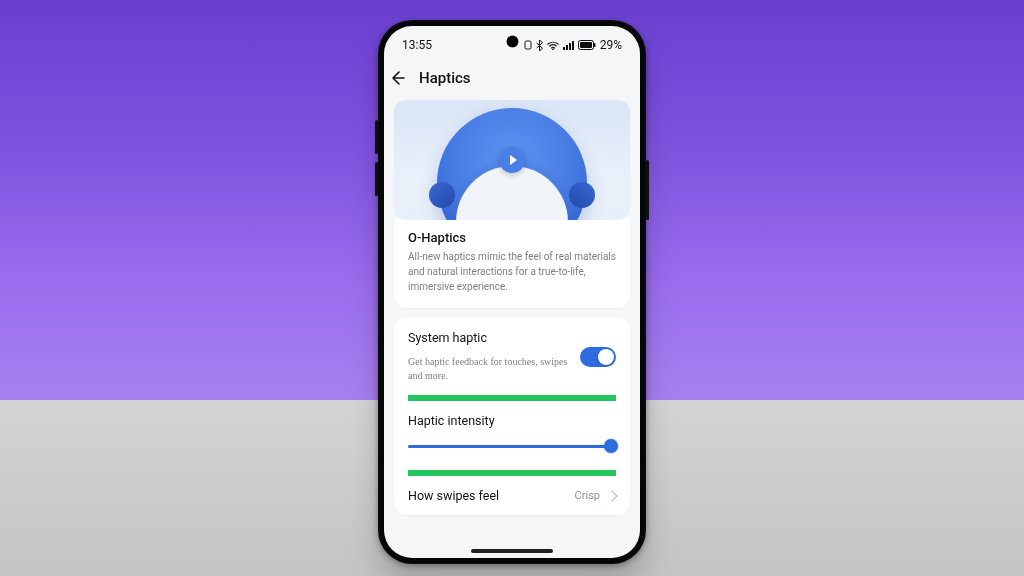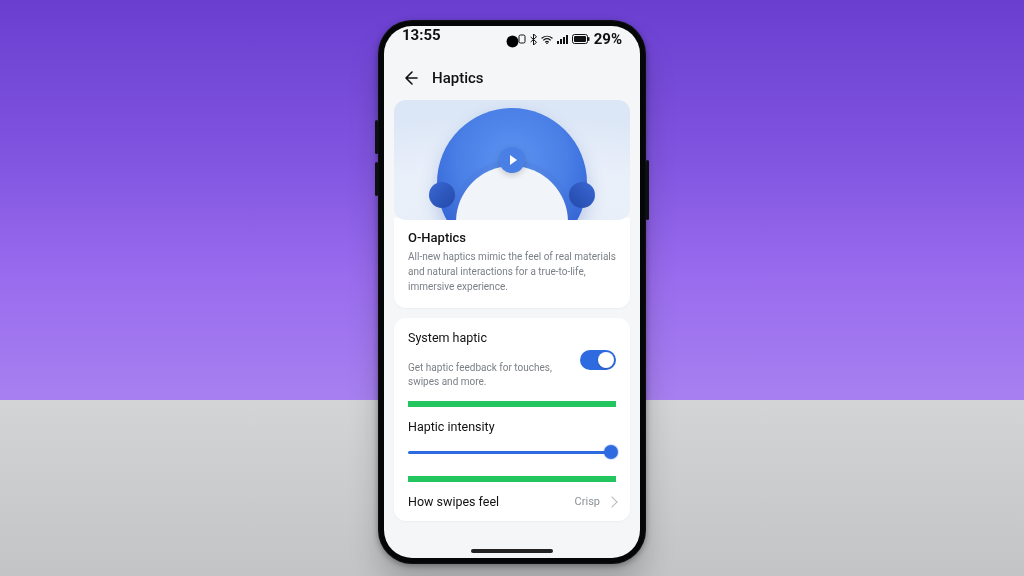--- a/index.html
+++ b/index.html
@@ -19,27 +19,27 @@
   .side-btn.b2{left:-3px;top:142px;width:3px;height:34px;}
   .side-btn.b3{right:-3px;top:140px;width:3px;height:60px;}
   .screen{position:absolute;left:6px;right:6px;top:6px;bottom:6px;
           background:#f4f6f8;border-radius:28px;overflow:hidden;}
   .camera{position:absolute;left:50%;top:10px;width:11px;height:11px;margin-left:-5px;
           background:#000;border-radius:50%;box-shadow:0 0 0 .5px #222;z-index:5;}
   .home-bar{position:absolute;left:50%;bottom:5px;width:82px;height:4px;margin-left:-41px;
             background:#222;border-radius:3px;z-index:5;}
   
   .statusbar{position:absolute;top:0;left:0;right:0;height:26px;padding:0 18px;
-             display:flex;justify-content:space-between;
-             font-size:15px;font-weight:700;color:#111;z-index:3;}
+             display:flex;align-items:flex-end;justify-content:space-between;
+             font-size:12px;font-weight:400;color:#111;z-index:3;}
   .status-right{display:flex;align-items:center;gap:4px;}
   .status-right svg{display:block;}
   
   .header{position:absolute;top:34px;left:0;right:0;height:36px;
-          display:flex;align-items:center;gap:12px;padding:0 16px;}
+          display:flex;align-items:center;gap:12px;padding:0 3px;}
   .back-arrow{width:20px;height:20px;display:flex;align-items:center;justify-content:center;cursor:pointer;}
   .header-title{font-size:15px;font-weight:500;color:#111;}
   
   .content{position:absolute;top:74px;left:10px;right:10px;bottom:14px;}
   .card{background:#fff;border-radius:12px;box-shadow:0 1px 2px rgba(0,0,0,.04);}
   
   .hero{height:120px;border-radius:12px;position:relative;overflow:hidden;
         background:radial-gradient(ellipse 140% 100% at 50% 110%,#e7eef8 0%,#eaf0fa 55%,#dbe6f6 100%);}
   .arch{position:absolute;left:50%;top:8px;width:150px;height:150px;margin-left:-75px;
         border-radius:50%;background:radial-gradient(circle at 50% 35%,#5b93f0 0%,#4a7fe6 45%,#2e5fd0 80%);
@@ -59,21 +59,21 @@
   
   .card-ohaptics{padding:12px 14px 14px;margin-top:0;border-top-left-radius:0;border-top-right-radius:0;margin-top:-2px;}
   .ohap-title{font-size:13px;font-weight:500;color:#111;margin-bottom:4px;}
   .ohap-desc{font-size:10px;line-height:1.5;color:#7c8187;}
   
   .card-settings{margin-top:10px;padding:0 14px;}
   .row{padding:12px 0;display:flex;align-items:center;justify-content:space-between;gap:10px;}
   .row + .row{border-top:6px solid #22c55e;}
   .row-text{flex:1;}
   .row-title{font-size:12.5px;font-weight:400;color:#111;}
-  .row-desc{font-size:10px;line-height:1.4;color:#7c8187;margin-top:16px;}
+  .row-desc{font-size:10px;line-height:1.4;color:#7c8187;margin-top:10px;font-family:Liberation Serif, serif;}
   .row-value{font-size:11px;color:#8c9197;margin-right:2px;}
   
   .toggle{width:36px;height:20px;border-radius:10px;background:#2f6be0;position:relative;cursor:pointer;}
   .toggle::after{content:"";position:absolute;right:2px;top:2px;width:16px;height:16px;border-radius:50%;
                  background:#fff;box-shadow:0 1px 2px rgba(0,0,0,.2);}
   
   .slider-row{display:block;padding:12px 0 16px;}
   .slider-track{position:relative;height:16px;margin-top:10px;}
   .slider-track::before{content:"";position:absolute;left:0;right:0;top:50%;height:3px;margin-top:-1.5px;
                         background:#2f6be0;border-radius:3px;}

